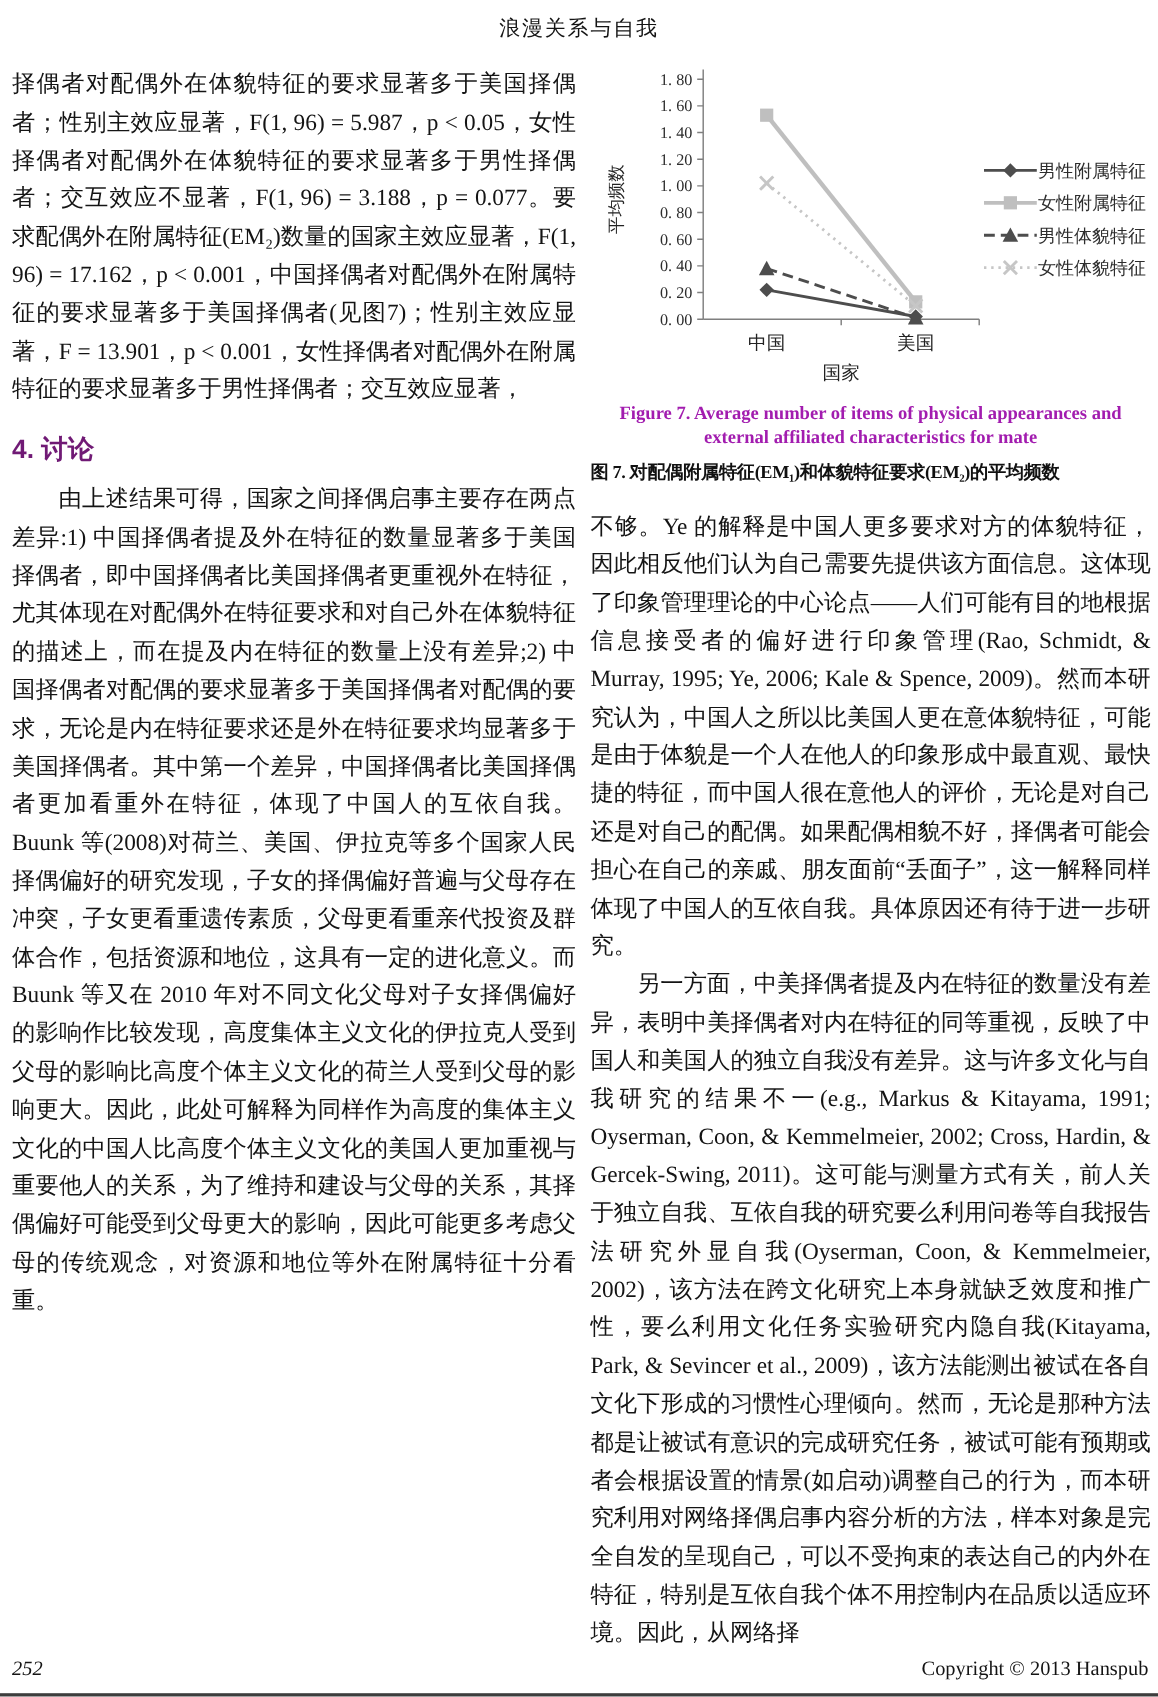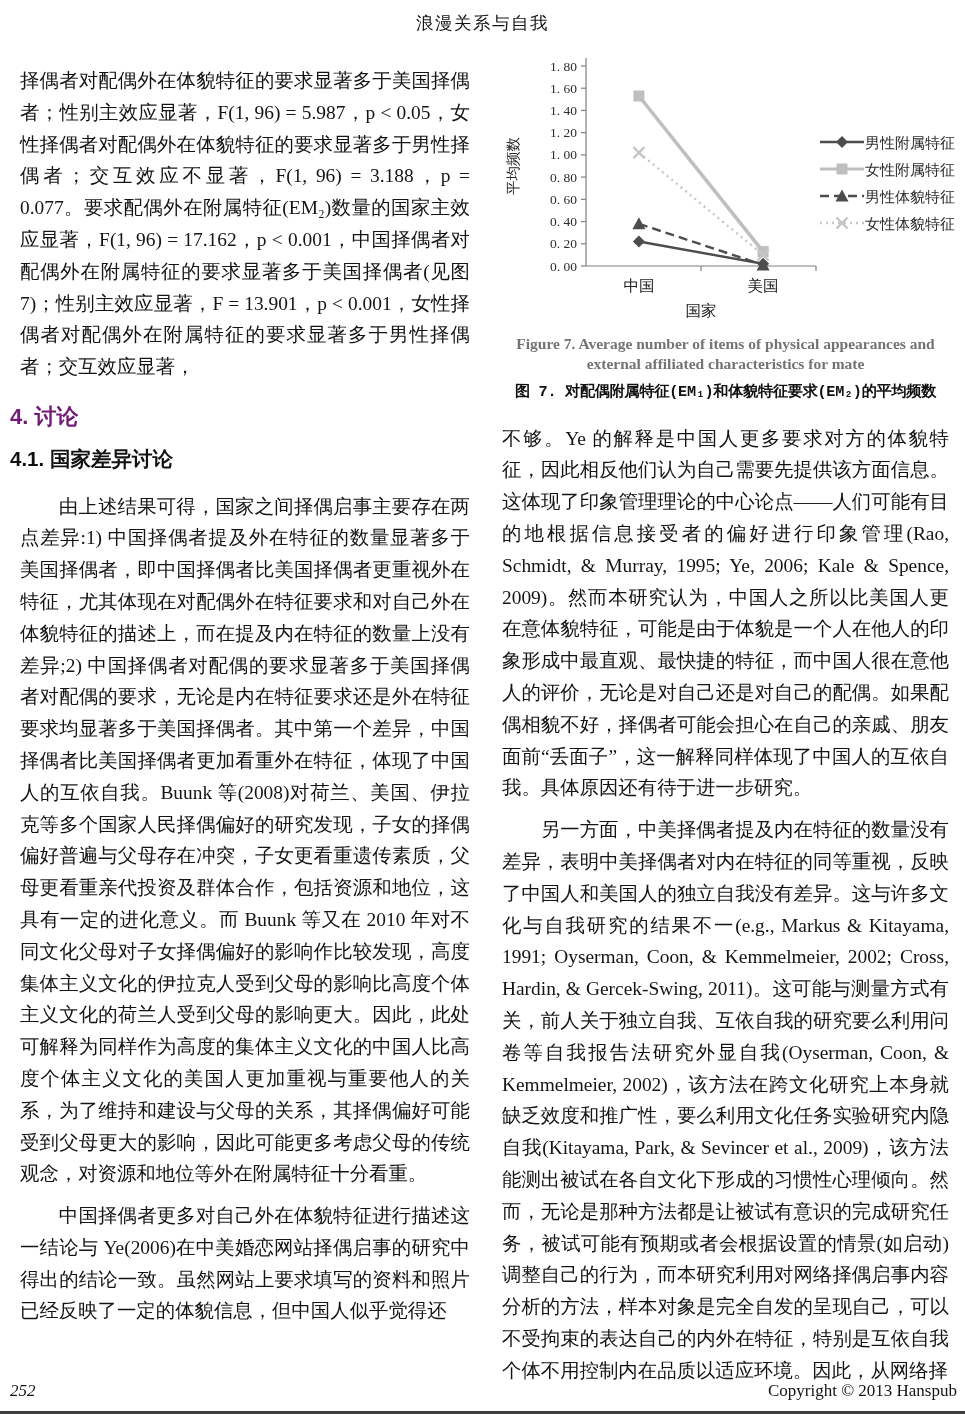--- a/index.html
+++ b/index.html
@@ -3,50 +3,48 @@
 <meta charset="utf-8">
 <style>
   html,body{margin:0;padding:0;background:#e8e8e8;}
   .page{position:relative;width:965px;height:1414px;background:#ffffff;margin:0 auto;
         font-family:"Liberation Serif","DejaVu Serif",serif;color:#141414;overflow:hidden;}
   .page-title{position:absolute;top:11px;left:0;width:100%;text-align:center;
         font-size:17.5px;letter-spacing:1.5px;}
   .col{position:absolute;text-align:justify;font-size:19.4px;line-height:31.8px;}
   .col-left{left:10px;top:55px;width:470px;}
   .col-right{left:492px;top:50px;width:467px;}
-  .col p{margin:10px;}
+  .col p{margin:0;}
   p.indent{text-indent:2em;}
   h2.section{font-family:"Liberation Sans","DejaVu Sans",sans-serif;font-size:22px;
         font-weight:bold;margin:18px 0 10px;color:#701a75;}
   h3.subsection{font-family:"Liberation Sans","DejaVu Sans",sans-serif;font-size:20.5px;
         font-weight:bold;margin:8px 0 16px;color:#111;}
   .figure{margin:0 0 14px 0;}
   .figure-chart{margin-left:0px;}
   .caption-en{font-size:15.5px;font-weight:bold;text-align:center;line-height:20px;
-        margin-top:4px;padding:0 14px;color:#737373;}
-  .caption-zh{font-family:Liberation Mono, monospace;font-size:15.2px;
-        font-weight:bold;text-align:center;margin-top:3px;white-space:nowrap;
+        margin-top:4px;padding:0 14px;color:#a21caf;}
+  .caption-zh{font-family:Liberation Serif, serif;font-size:15.2px;
+        font-weight:bold;text-align:left;margin-top:3px;white-space:nowrap;
         letter-spacing:-0.3px;color:#111;}
   .page-number{position:absolute;left:10px;bottom:13px;font-size:17px;font-style:italic;}
   .copyright{position:absolute;right:8px;bottom:13px;font-size:17px;}
   .footer-rule{position:absolute;left:0;bottom:0;width:100%;height:3px;background:#3d3d3d;}
 </style>
 </head>
 <body>
 
 <div class="page">
 
   <div class="page-title">浪漫关系与自我</div>
 
   <div class="col col-left">
     <p>择偶者对配偶外在体貌特征的要求显著多于美国择偶者；性别主效应显著，F(1, 96) = 5.987，p &lt; 0.05，女性择偶者对配偶外在体貌特征的要求显著多于男性择偶者；交互效应不显著，F(1, 96) = 3.188，p = 0.077。要求配偶外在附属特征(EM₂)数量的国家主效应显著，F(1, 96) = 17.162，p &lt; 0.001，中国择偶者对配偶外在附属特征的要求显著多于美国择偶者(见图7)；性别主效应显著，F = 13.901，p &lt; 0.001，女性择偶者对配偶外在附属特征的要求显著多于男性择偶者；交互效应显著，</p>
     <h2 class="section">4. 讨论</h2>
-    <h3 class="subsection">4.1. 国家差异讨论</h3>
     <p class="indent">由上述结果可得，国家之间择偶启事主要存在两点差异:1) 中国择偶者提及外在特征的数量显著多于美国择偶者，即中国择偶者比美国择偶者更重视外在特征，尤其体现在对配偶外在特征要求和对自己外在体貌特征的描述上，而在提及内在特征的数量上没有差异;2) 中国择偶者对配偶的要求显著多于美国择偶者对配偶的要求，无论是内在特征要求还是外在特征要求均显著多于美国择偶者。其中第一个差异，中国择偶者比美国择偶者更加看重外在特征，体现了中国人的互依自我。Buunk 等(2008)对荷兰、美国、伊拉克等多个国家人民择偶偏好的研究发现，子女的择偶偏好普遍与父母存在冲突，子女更看重遗传素质，父母更看重亲代投资及群体合作，包括资源和地位，这具有一定的进化意义。而 Buunk 等又在 2010 年对不同文化父母对子女择偶偏好的影响作比较发现，高度集体主义文化的伊拉克人受到父母的影响比高度个体主义文化的荷兰人受到父母的影响更大。因此，此处可解释为同样作为高度的集体主义文化的中国人比高度个体主义文化的美国人更加重视与重要他人的关系，为了维持和建设与父母的关系，其择偶偏好可能受到父母更大的影响，因此可能更多考虑父母的传统观念，对资源和地位等外在附属特征十分看重。</p>
-    <p class="indent">中国择偶者更多对自己外在体貌特征进行描述这一结论与 Ye(2006)在中美婚恋网站择偶启事的研究中得出的结论一致。虽然网站上要求填写的资料和照片已经反映了一定的体貌信息，但中国人似乎觉得还</p>
   </div>
 
   <div class="col col-right">
     <div class="figure">
       <div class="figure-chart"><svg viewBox="0 0 467 270" width="467" height="270" style="font-family: inherit;">
             <line x1="94" y1="8" x2="94" y2="216" stroke="#7f7f7f" stroke-width="1.2"></line>
             <line x1="94" y1="216" x2="324" y2="216" stroke="#7f7f7f" stroke-width="1.2"></line>
             <line x1="89" y1="216" x2="94" y2="216" stroke="#7f7f7f" stroke-width="1.2"></line>
             <text x="85" y="220.5" text-anchor="end" font-size="13.5" fill="#2d2d2d">0. 00</text>
             <line x1="89" y1="193.77777777777777" x2="94" y2="193.77777777777777" stroke="#7f7f7f" stroke-width="1.2"></line>

